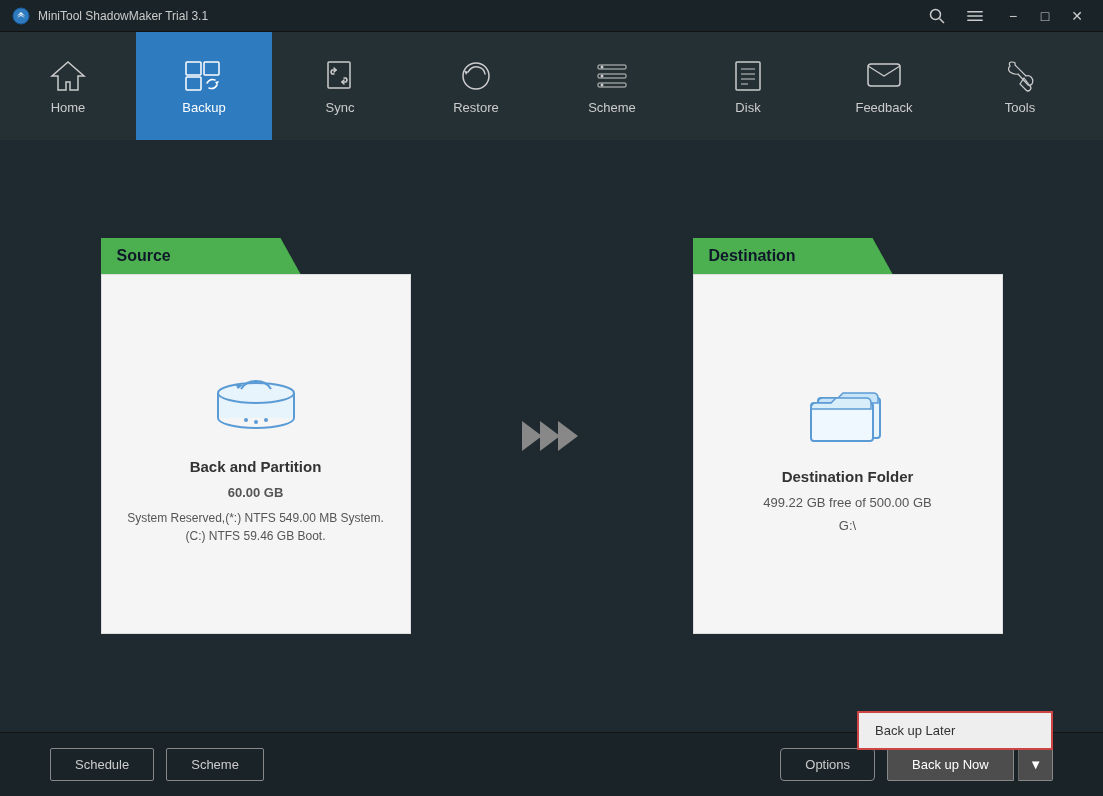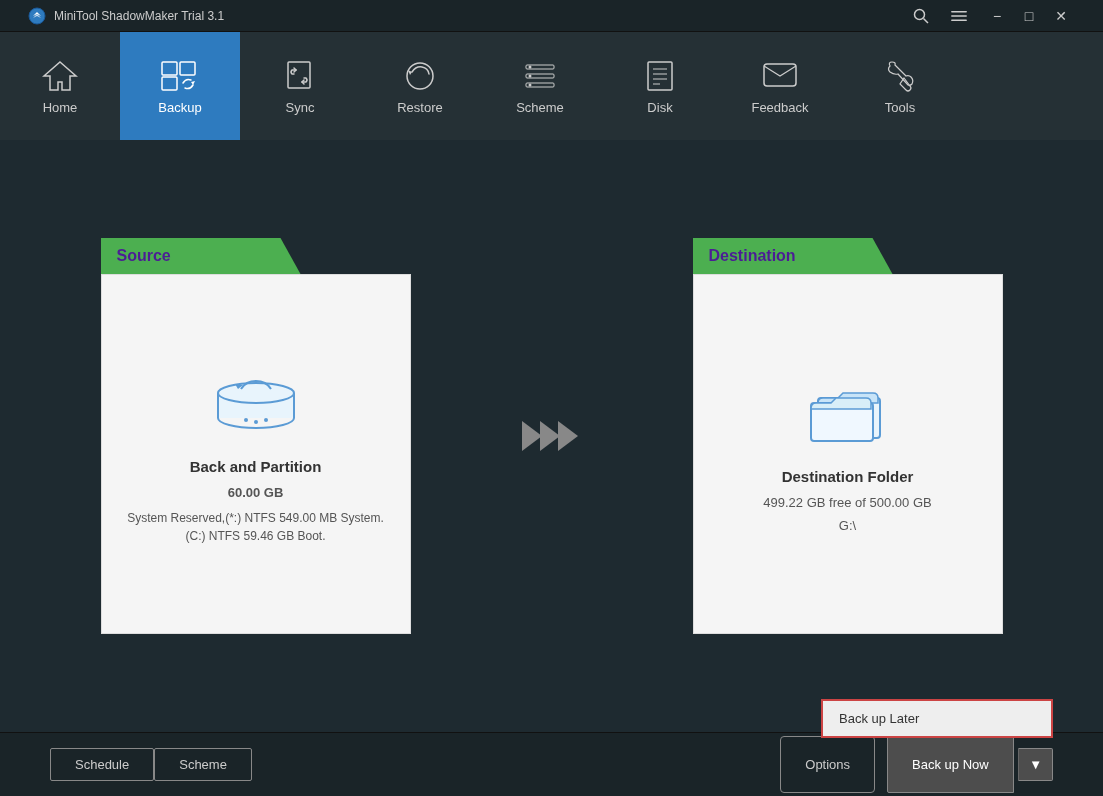--- a/index.html
+++ b/index.html
@@ -14,21 +14,21 @@
     }
 
     
     .title-bar {
       width: 100%;
       height: 32px;
       background: #1a2428;
       display: flex;
       align-items: center;
       justify-content: space-between;
-      padding: 0 28px;
+      padding: 0 12px;
       border-bottom: 1px solid #111;
     }
     .title-bar-left {
       display: flex;
       align-items: center;
       gap: 8px;
     }
     .app-logo {
       width: 18px;
       height: 18px;
@@ -60,21 +60,21 @@
       height: 108px;
       background: #253035;
       display: flex;
       align-items: stretch;
     }
     .nav-item {
       display: flex;
       flex-direction: column;
       align-items: center;
       justify-content: center;
-      width: 120px;
+      width: 136px;
       cursor: pointer;
       gap: 6px;
       color: #ccc;
       font-size: 13px;
       position: relative;
       transition: background 0.1s;
     }
     .nav-item.active {
       background: #2e7bbf;
       color: #fff;
@@ -99,21 +99,21 @@
       align-items: stretch;
       width: 310px;
     }
     .card-header {
       height: 36px;
       display: flex;
       align-items: center;
       padding: 0 16px;
       font-size: 16px;
       font-weight: bold;
-      color: #4c1d95;
+      color: #0f172a;
       clip-path: polygon(0 0, calc(100% - 20px) 0, 100% 100%, 0 100%);
       position: relative;
       z-index: 1;
       width: 200px;
     }
     .card-header.source { background: #4caf50; }
     .card-header.destination { background: #4caf50; }
 
     .card-body {
       background: #f5f5f5;
@@ -160,41 +160,42 @@
       height: 64px;
       background: #1a2428;
       display: flex;
       align-items: center;
       padding: 0 50px;
       justify-content: space-between;
       border-top: 1px solid #111;
     }
     .bottom-left {
       display: flex;
+      gap: 12px;
     }
     .bottom-right {
       display: flex;
       gap: 0;
       position: relative;
     }
     .btn-outline {
       background: transparent;
       border: 1px solid #888;
       color: #ccc;
       padding: 8px 24px;
       font-size: 13px;
       cursor: pointer;
       border-radius: 2px;
     }
 
     .btn-primary {
       background: #4d4d4d;
       border: 1px solid #888;
       color: #fff;
-      padding: 20px 24px;
+      padding: 8px 24px;
       font-size: 13px;
       cursor: pointer;
       border-radius: 2px 0 0 2px;
     }
 
     .btn-dropdown {
       background: #4d4d4d;
       border: 1px solid #888;
       border-left: 1px solid #666;
       color: #fff;
@@ -202,21 +203,21 @@
       font-size: 13px;
       cursor: pointer;
       border-radius: 0 2px 2px 0;
     }
 
     
     .dropdown-menu {
       position: absolute;
       bottom: calc(100% - 2px);
       right: 0;
-      width: 232px;
+      width: 196px;
       background: #a16207;
       border: 2px solid #cc4444;
       color: #333;
       z-index: 100;
     }
     .dropdown-menu-item {
       padding: 10px 16px;
       font-size: 13px;
       cursor: pointer;
       background: #eeeeee;

